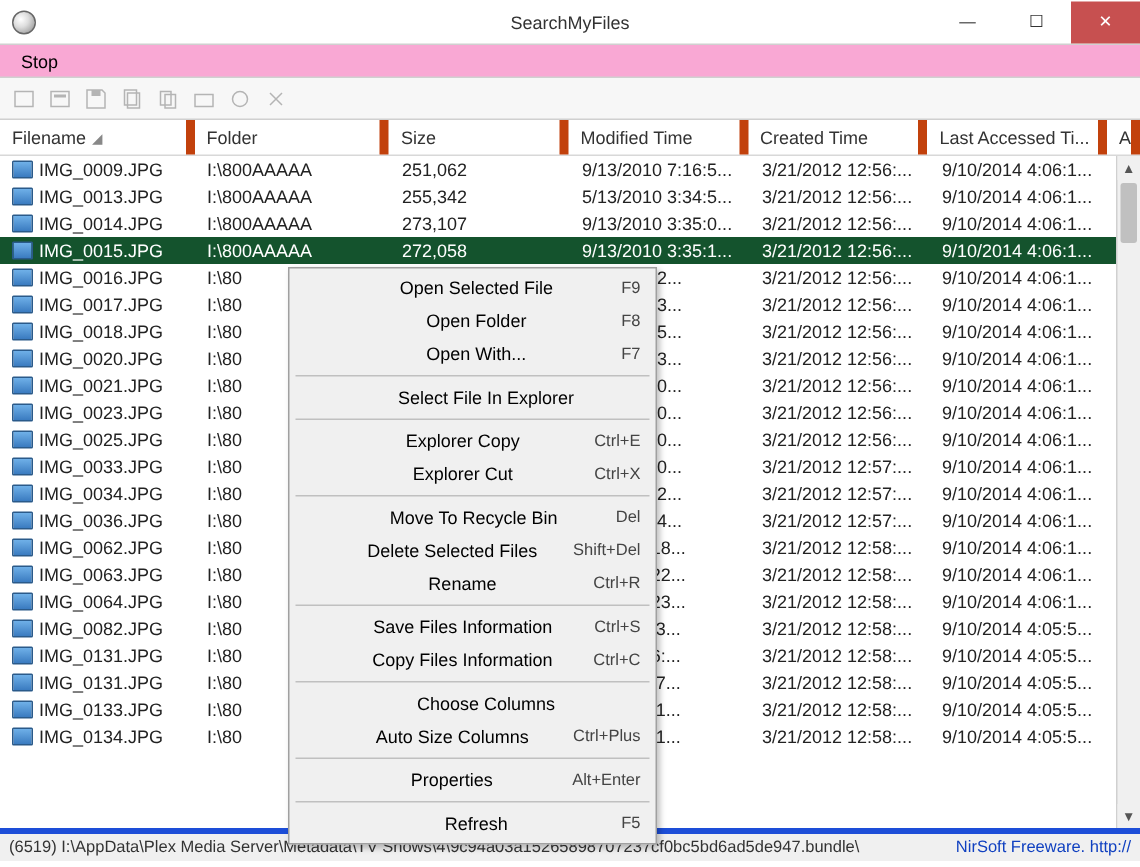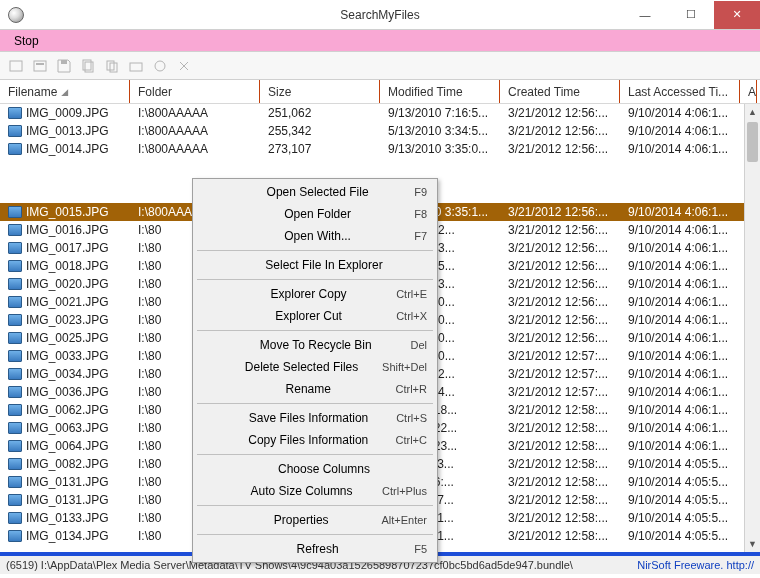--- a/index.html
+++ b/index.html
@@ -15,26 +15,26 @@
 
 .menubar { height: 22px; background: #f9a8d4; border-bottom: 1px solid #d0d0d0; display: flex; align-items: center; padding: 0 6px; }
 .menubar-item { font-size: 12px; padding: 2px 8px; }
 
 .toolbar { height: 28px; background: #f7f7f7; border-bottom: 1px solid #d0d0d0; display: flex; align-items: center; padding: 0 6px; gap: 4px; }
 .tool-btn { width: 20px; height: 20px; display: flex; align-items: center; justify-content: center; opacity: 0.6; }
 .tool-btn svg { width: 16px; height: 16px; }
 
 .table-wrap { height: 472px; overflow: hidden; position: relative; }
 .table-header { display: flex; height: 24px; background: #fff; border-bottom: 1px solid #d8d8d8; font-size: 12px; color: #333; }
-.th { padding: 4px 8px; border-right: 1px solid #c2410c; white-space: nowrap; overflow: hidden; display: flex; align-items: center; }
+.th { padding: 4px 8px; border-right: 6px solid #c2410c; white-space: nowrap; overflow: hidden; display: flex; align-items: center; }
 .th .sort { margin-left: 4px; font-size: 9px; color: #888; }
 
 .table-body { overflow-y: auto; height: 448px; }
 .row { display: flex; height: 18px; font-size: 12px; color: #222; align-items: center; }
-.row.selected { background: #a16207; color: #fff; margin-top: 45px; }
+.row.selected { background: #14532d; color: #fff; }
 .td { padding: 0 8px; white-space: nowrap; overflow: hidden; display: flex; align-items: center; }
 .file-icon { width: 14px; height: 12px; margin-right: 4px; background: linear-gradient(to bottom, #6fb0e8 0%, #3a7bc0 100%); border: 1px solid #2a5a8a; border-radius: 1px; flex-shrink: 0; }
 
 .col-filename { width: 130px; }
 .col-folder { width: 130px; }
 .col-size { width: 120px; }
 .col-modified { width: 120px; }
 .col-created { width: 120px; }
 .col-accessed { width: 120px; }
 .col-extra { width: 8px; }

